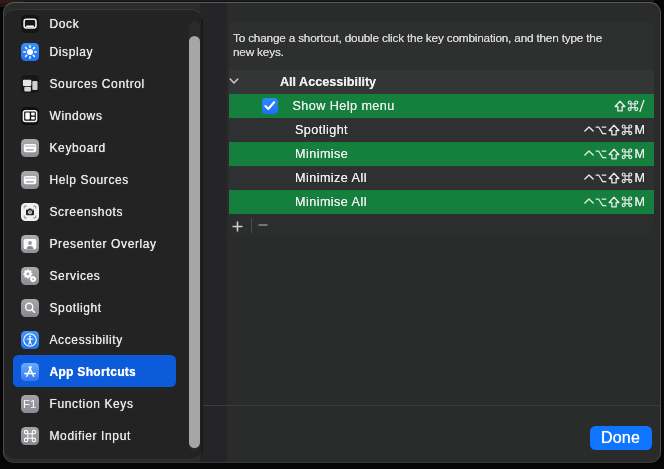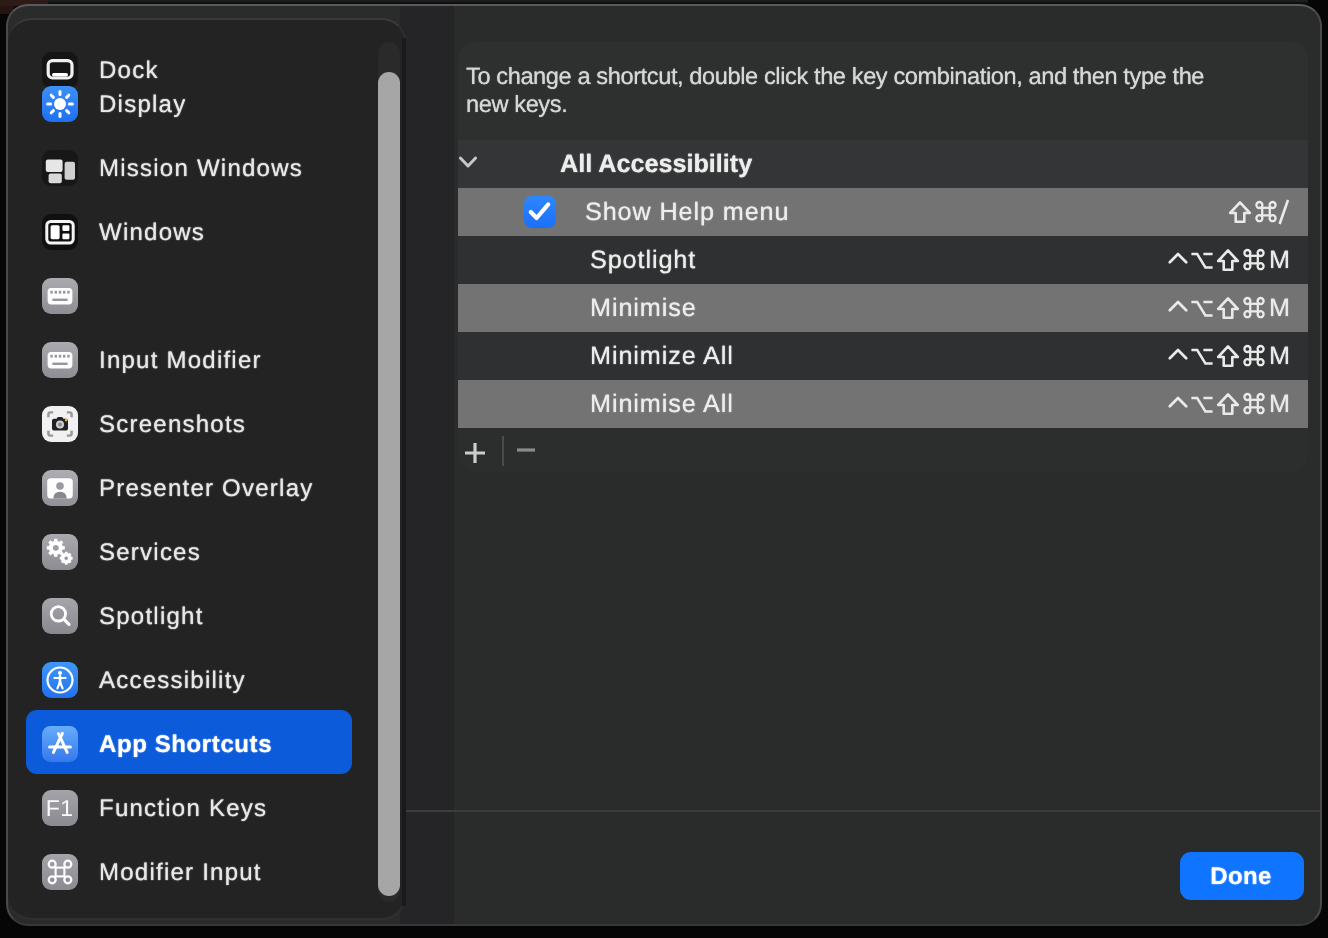--- a/index.html
+++ b/index.html
@@ -23,53 +23,53 @@
   .item .ic{position:absolute;left:7px;top:7px;width:18px;height:18px;}
   .item .lb{position:absolute;left:35.5px;top:0;line-height:32px;font-size:12px;letter-spacing:0.62px;color:#e8e8e8;font-weight:400;white-space:nowrap;text-shadow:0 0 0.7px currentColor;}
   #sel{left:9px;top:352px;width:163px;height:31.5px;border-radius:5.5px;background:#0c5bdb;}
   #thumb{left:185px;top:33px;width:11px;height:412px;border-radius:5.5px;background:#a6a6a6;}
   #track{left:185px;top:18px;width:11px;height:430px;border-radius:5.5px;background:#2a2a2b;}
   
   #panel{left:224.5px;top:17.5px;width:425px;height:215px;border-radius:8px;overflow:hidden;background:#2e2f2f;}
   #desc{height:49px;background:#2e2f2f;color:#d6d6d6;text-shadow:0 0 0.5px currentColor;font-size:11.8px;letter-spacing:-0.2px;line-height:14px;padding:10px 8px 0 4.5px;box-sizing:border-box;}
   .row{position:relative;height:24px;font-size:12.6px;color:#ededed;text-shadow:0 0 0.6px currentColor;}
   .rh{background:#343536;}
-  .r-lt{background:#737373;}
+  .r-lt{background:#15803d;}
   .r-dk{background:#2f3031;}
   .row .txt{position:absolute;left:66.5px;top:0;line-height:24px;letter-spacing:0.45px;}
   .row .sc{position:absolute;right:8.5px;top:0;height:24px;display:flex;align-items:center;gap:1px;color:#eaeaea;font-size:12.6px;}
   #foot{height:24px;background:#2c2d2d;position:relative;}
   
   #plus{position:absolute;left:3px;top:7px;width:11px;height:11px;}
   #fsep{position:absolute;left:22.5px;top:4px;width:1px;height:15px;background:#4b4b4c;}
   #minus{position:absolute;left:29px;top:9.2px;width:10px;height:4px;}
   
   #divider{left:199px;top:401.5px;width:458px;height:1px;background:#3c3c3d;}
   #done{left:585.5px;top:422.5px;width:62px;height:24px;border-radius:5.5px;background:#0f74ff;color:#fff;
-        font-size:12px;font-weight:700;text-align:center;line-height:24px;text-shadow:0 0 0.7px #fff;letter-spacing:0.2px;}
+        font-size:16px;font-weight:400;text-align:center;line-height:24px;text-shadow:0 0 0.7px #fff;letter-spacing:0.2px;}
   .chev{position:absolute;left:0.5px;top:7.5px;}
   .cb{position:absolute;left:33.5px;top:4.5px;width:15.5px;height:15.5px;border-radius:4px;
       background:linear-gradient(#2e86ff,#1b70fa);}
   svg{display:block;}
 </style>
 </head>
 <body>
 <div class="abs" id="desk"></div>
 <div class="abs" id="desk2"></div>
 <div class="abs" id="topbar"></div>
 <div class="abs" id="topbar2"></div>
 <div class="abs" id="sheet">
   <div class="abs" id="gutter"></div>
   <div class="abs" id="sideview"></div>
     <div class="abs" id="darkline"></div>
   <div class="abs" id="sel"></div>
   <div class="abs" id="track"></div>
   <div class="abs" id="thumb"></div>
   <div id="items">
-      <div class="item" style="top:16px">
+      <div class="item" style="top:5px">
         <span class="ic">
           <svg width="18" height="18" viewBox="0 0 18 18">
             <rect width="18" height="18" rx="4.5" fill="#151515"></rect>
             <rect x="3.1" y="4.3" width="11.9" height="8.7" rx="2.2" fill="none" stroke="#f0f0f0" stroke-width="1.6"></rect>
             <rect x="5" y="10.5" width="8" height="1.7" rx="0.85" fill="#fff"></rect>
           </svg>
         </span>
         <span class="lb">Dock</span>
       </div>
       <div class="item" style="top:32.5px">
@@ -99,21 +99,21 @@
       </div>
       <div class="item" style="top:64.5px">
         <span class="ic">
           <svg width="18" height="18" viewBox="0 0 18 18">
             <rect width="18" height="18" rx="4.5" fill="#171718"></rect>
             <rect x="1.9" y="4.8" width="8.4" height="6.2" rx="1" fill="#e6e6e6"></rect>
             <rect x="11.3" y="5.9" width="5.2" height="9" rx="1" fill="#cfcfcf"></rect>
             <rect x="3.3" y="11.8" width="6.6" height="4.8" rx="1" fill="#d8d8d8"></rect>
           </svg>
         </span>
-        <span class="lb">Mission Windows</span>
+        <span class="lb">Sources Control</span>
       </div>
       <div class="item" style="top:96.5px">
         <span class="ic">
           <svg width="18" height="18" viewBox="0 0 18 18">
             <rect width="18" height="18" rx="4.5" fill="#101011"></rect>
             <rect x="2.4" y="3.7" width="13.2" height="10.8" rx="2" fill="none" stroke="#f5f5f5" stroke-width="1.5"></rect>
             <rect x="4.3" y="5.6" width="4.5" height="7" rx="0.8" fill="#fff"></rect>
             <rect x="10.2" y="5.6" width="3.5" height="2.9" rx="0.6" fill="#fff"></rect>
             <rect x="10.2" y="9.7" width="3.5" height="2.9" rx="0.6" fill="#fff"></rect>
           </svg>
@@ -134,20 +134,21 @@
             <g stroke="#96969c" stroke-width="1.2">
               <line x1="4.8" y1="6.4" x2="4.8" y2="7.8"></line>
               <line x1="6.9" y1="6.4" x2="6.9" y2="7.8"></line>
               <line x1="9" y1="6.4" x2="9" y2="7.8"></line>
               <line x1="11.1" y1="6.4" x2="11.1" y2="7.8"></line>
               <line x1="13.2" y1="6.4" x2="13.2" y2="7.8"></line>
               <line x1="5.2" y1="10.9" x2="12.8" y2="10.9"></line>
             </g>
           </svg>
         </span>
+        <span class="lb">Keyboard</span>
       </div>
       <div class="item" style="top:160.5px">
         <span class="ic">
           <svg width="18" height="18" viewBox="0 0 18 18">
             <defs>
               <linearGradient id="gr" x1="0" y1="0" x2="0" y2="1">
                 <stop offset="0" stop-color="#aaaab0"></stop>
                 <stop offset="1" stop-color="#8d8d93"></stop>
               </linearGradient>
             </defs>
@@ -156,21 +157,21 @@
             <g stroke="#96969c" stroke-width="1.2">
               <line x1="4.8" y1="6.4" x2="4.8" y2="7.8"></line>
               <line x1="6.9" y1="6.4" x2="6.9" y2="7.8"></line>
               <line x1="9" y1="6.4" x2="9" y2="7.8"></line>
               <line x1="11.1" y1="6.4" x2="11.1" y2="7.8"></line>
               <line x1="13.2" y1="6.4" x2="13.2" y2="7.8"></line>
               <line x1="5.2" y1="10.9" x2="12.8" y2="10.9"></line>
             </g>
           </svg>
         </span>
-        <span class="lb">Input Modifier</span>
+        <span class="lb">Help Sources</span>
       </div>
       <div class="item" style="top:192.5px">
         <span class="ic">
           <svg width="18" height="18" viewBox="0 0 18 18">
             <rect width="18" height="18" rx="4.5" fill="#f1f1f1"></rect>
             <g stroke="#97979c" stroke-width="1.2" fill="none">
               <path d="M3.2 5.6 V4.2 Q3.2 3.2 4.2 3.2 H5.6"></path>
               <path d="M12.4 3.2 H13.8 Q14.8 3.2 14.8 4.2 V5.6"></path>
               <path d="M14.8 12.4 V13.8 Q14.8 14.8 13.8 14.8 H12.4"></path>
               <path d="M5.6 14.8 H4.2 Q3.2 14.8 3.2 13.8 V12.4"></path>

